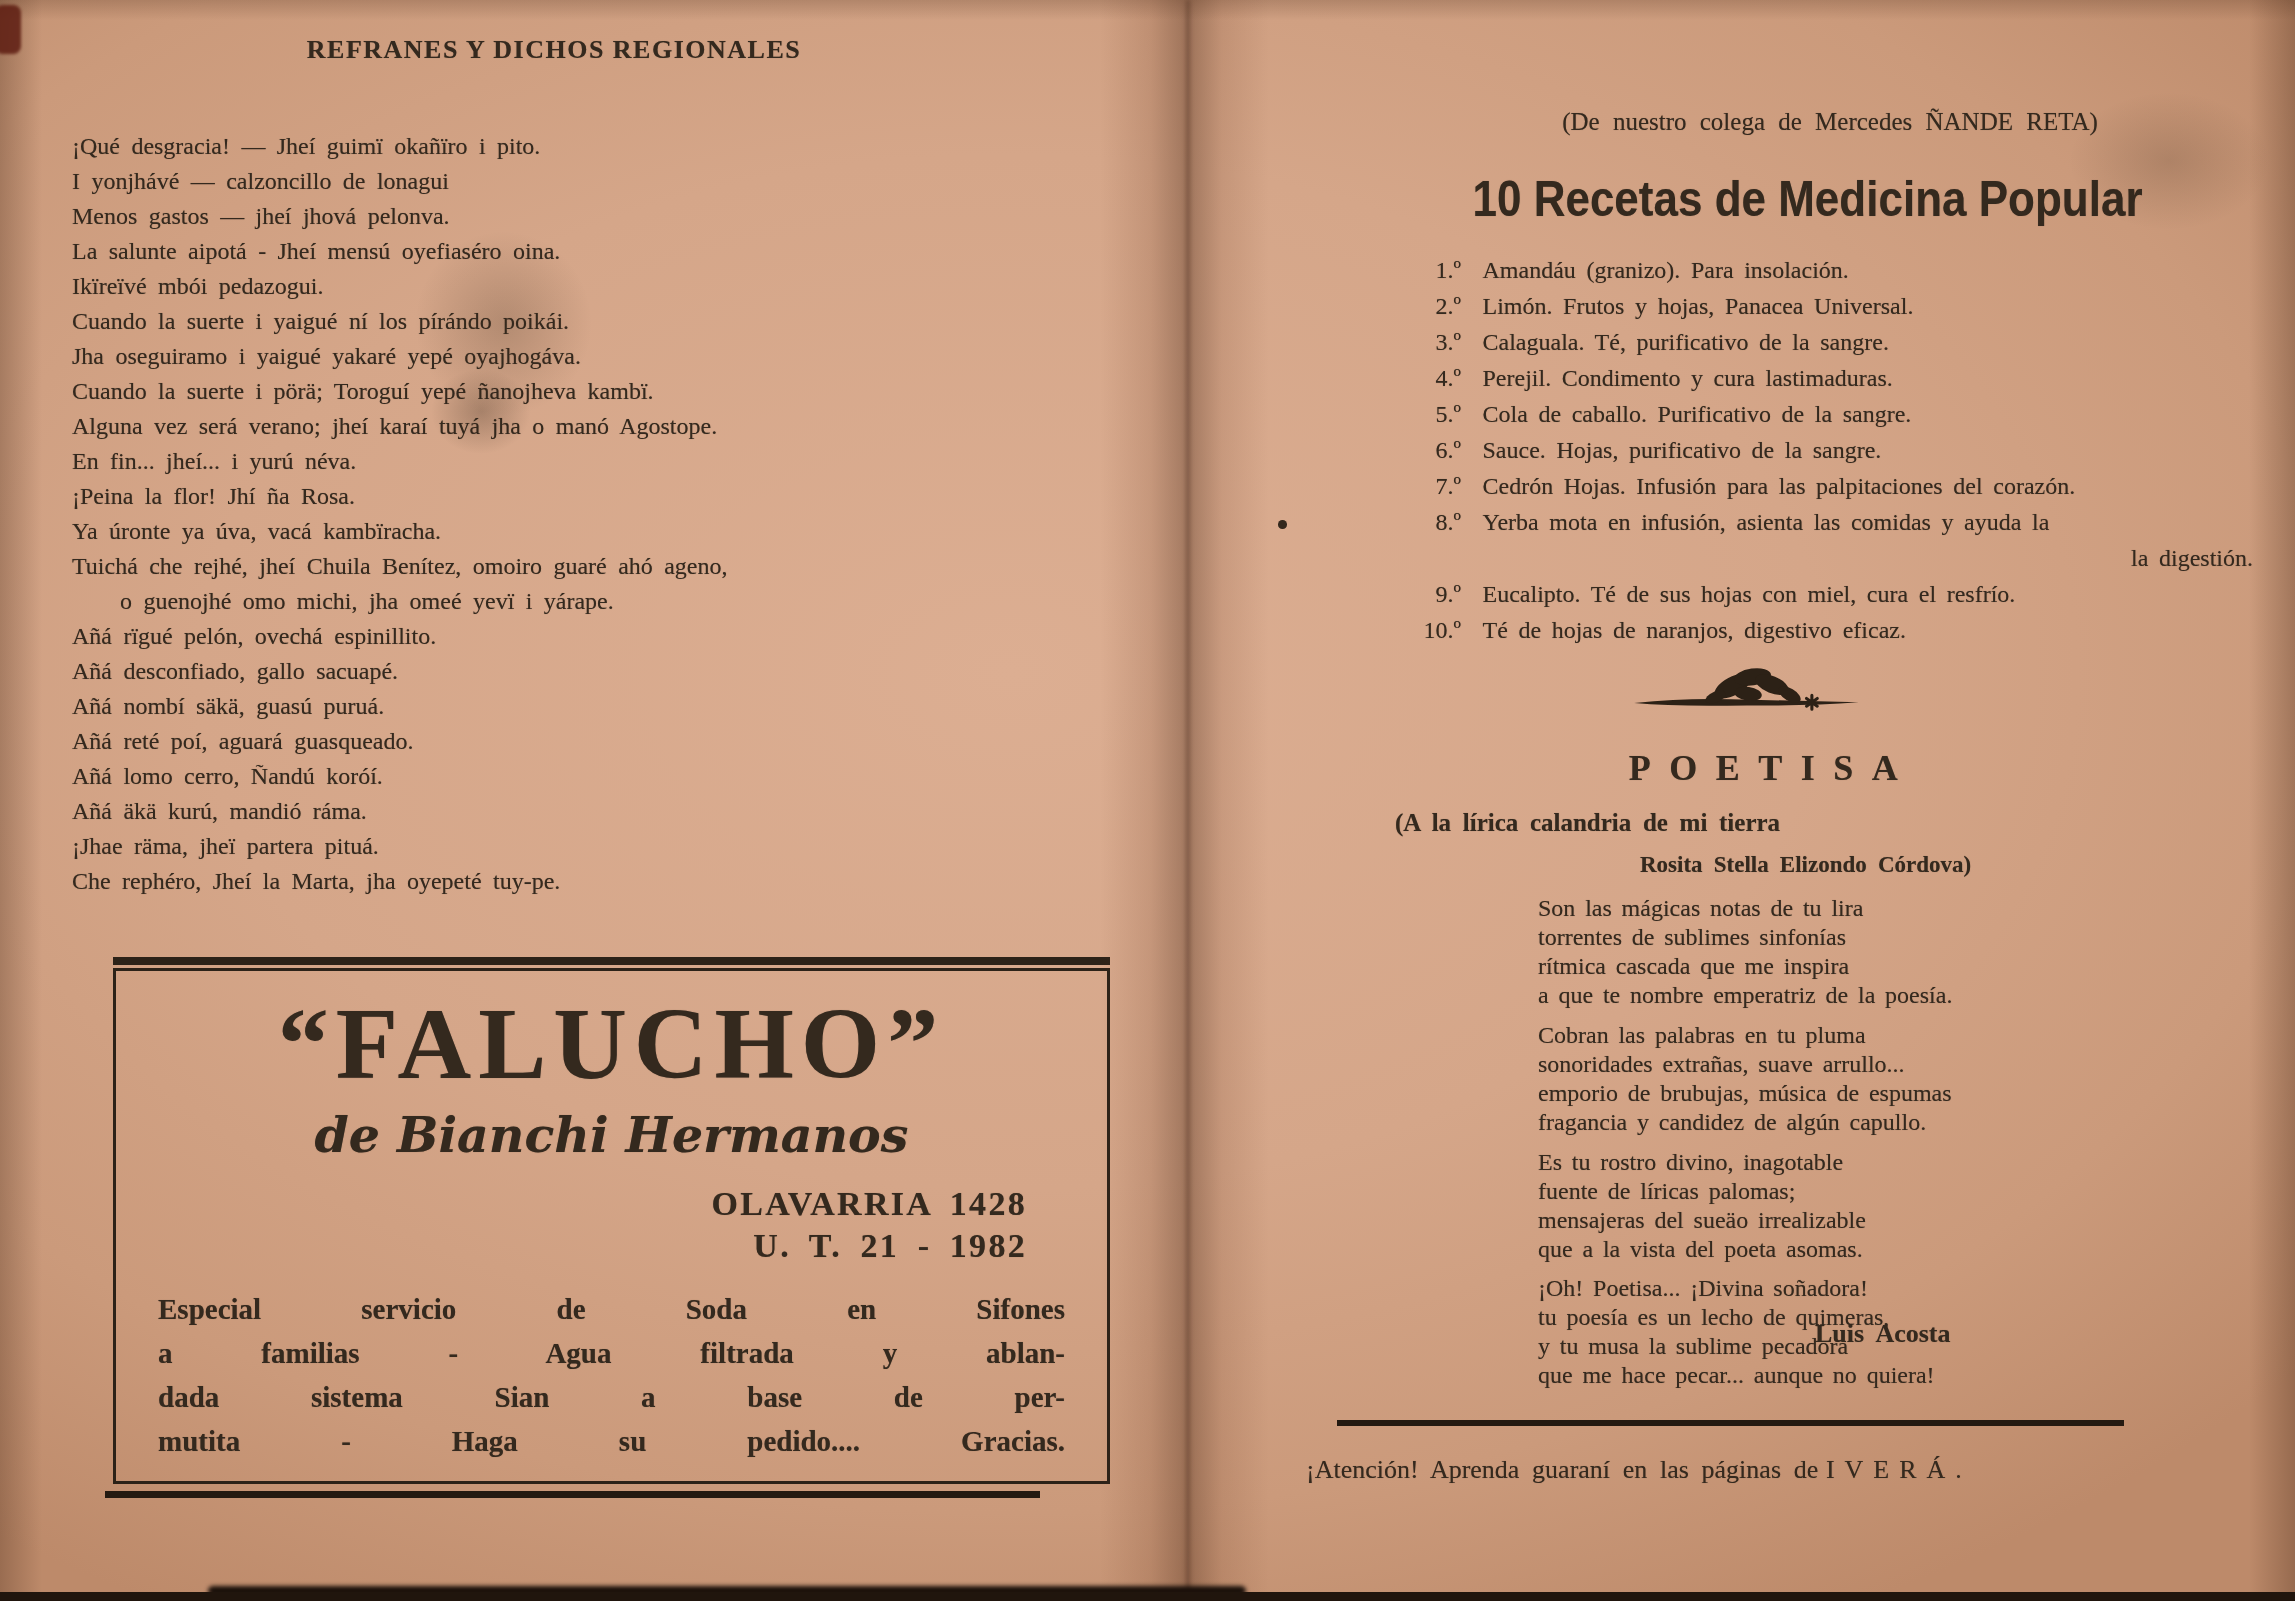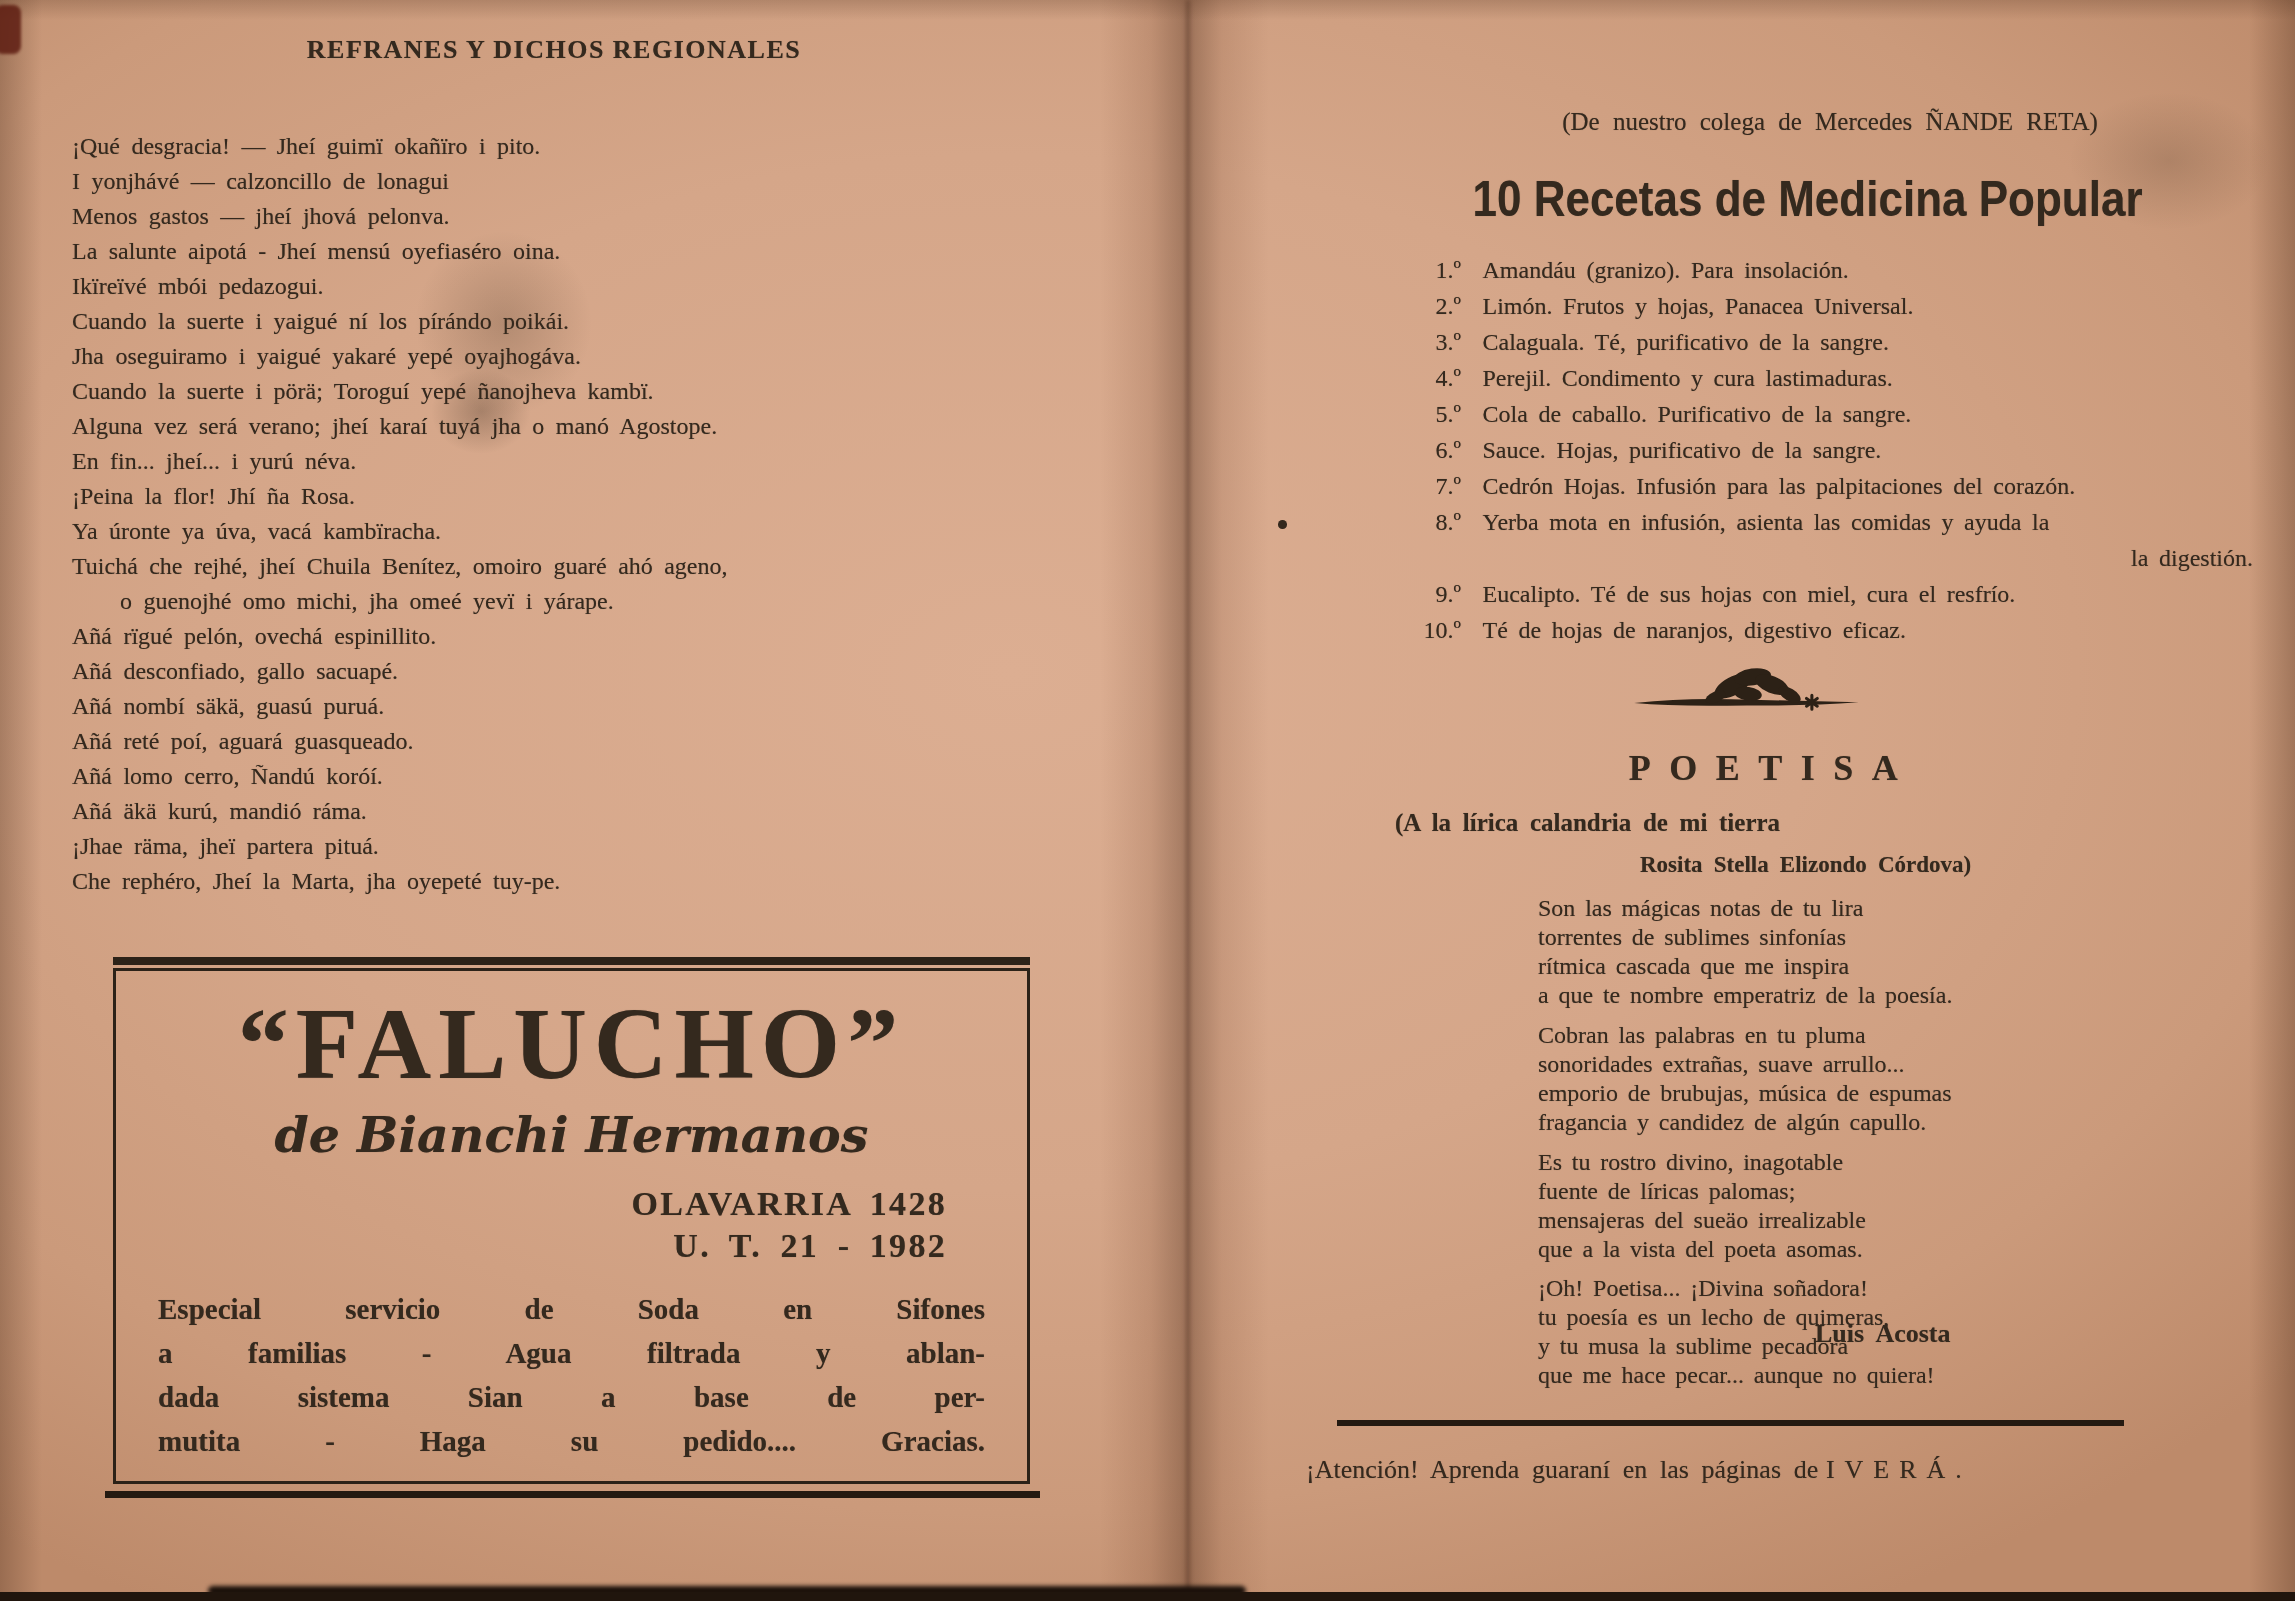--- a/index.html
+++ b/index.html
@@ -43,21 +43,21 @@
     background:#33281d;}
 
   
   .left-page{position:absolute;left:58px;top:0;width:992px;height:1601px;}
   .lp-title{position:absolute;top:35px;left:0;width:100%;text-align:center;
     font-size:26px;font-weight:bold;letter-spacing:1.5px;}
   .refranes{position:absolute;top:129px;left:14px;width:969px;
     font-size:24px;line-height:35px;word-spacing:5.4px;white-space:nowrap;}
   .refranes .indent{padding-left:48px;}
 
-  .ad{position:absolute;top:957px;left:55px;width:917px;}
+  .ad{position:absolute;top:957px;left:55px;width:997px;}
   .ad-toprule{height:7.7px;background:#2c2218;}
   .ad-box{border:3.1px solid #2c2218;margin-top:3.8px;padding:18.5px 42px 18.5px 42px;}
   .ad-name{text-align:center;font-size:102px;font-weight:bold;letter-spacing:7px;
     line-height:108px;white-space:nowrap;}
   .ad-owner{text-align:center;font-family:"DejaVu Serif", serif;font-style:italic;
     font-weight:bold;font-size:49px;line-height:58px;margin-top:7.7px;}
   .ad-contact{margin-top:19px;text-align:right;padding-right:38px;
     font-size:34px;font-weight:bold;letter-spacing:2.3px;line-height:42px;word-spacing:7.7px;}
   .ad-body{margin-top:20px;font-size:29px;font-weight:bold;line-height:44px;}
   .ad-body div{text-align:justify;text-align-last:justify;word-spacing:4.6px;}

